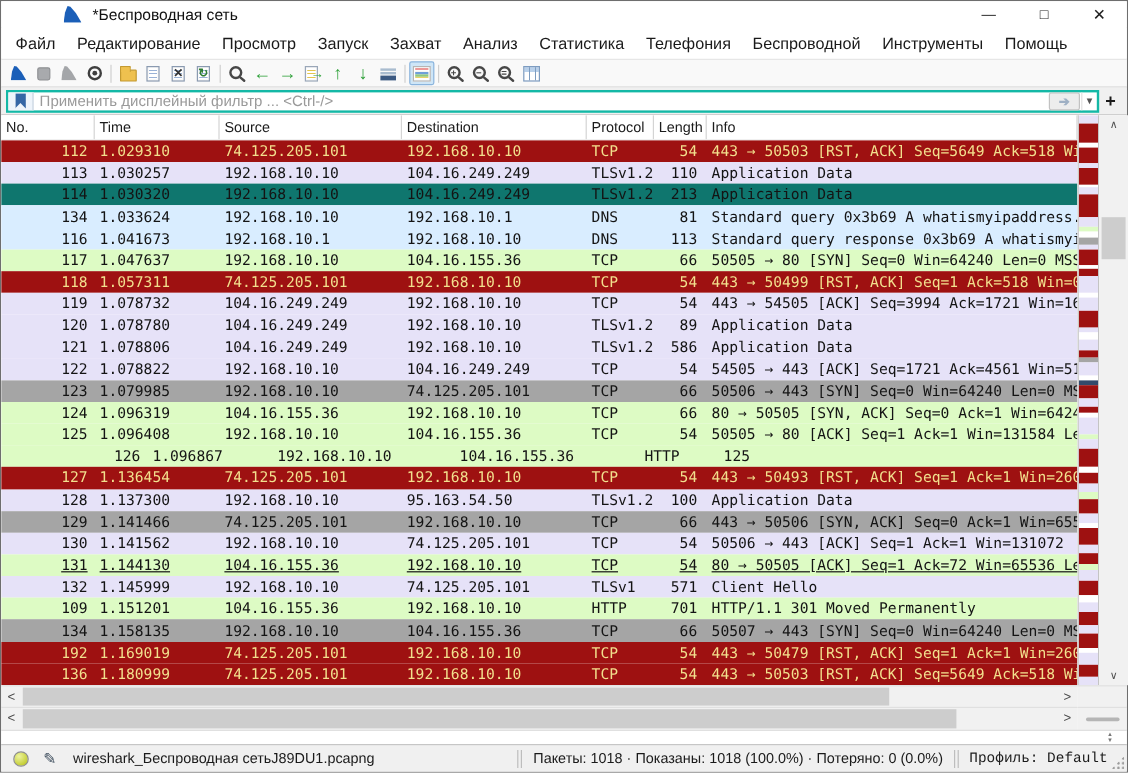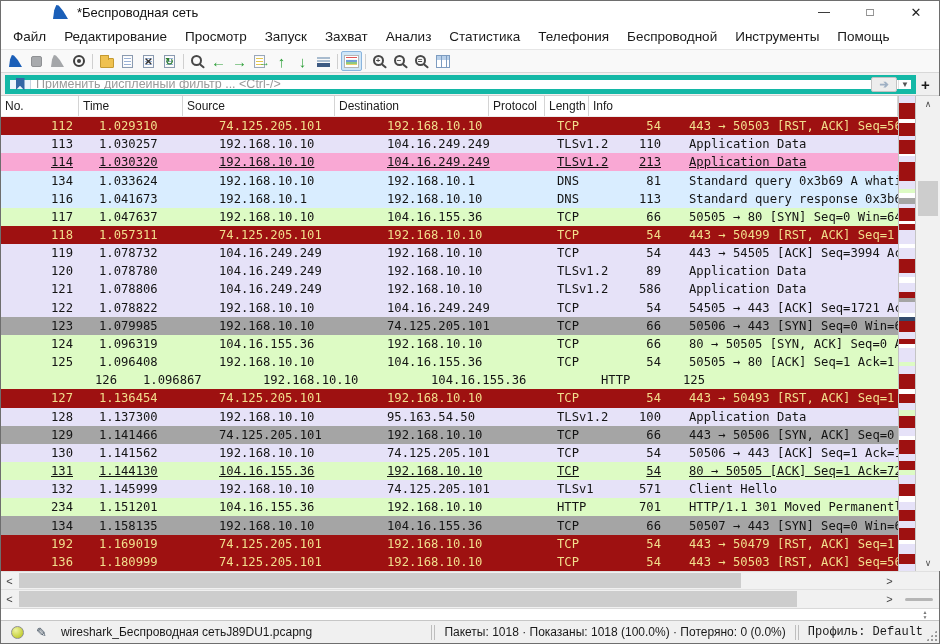--- a/index.html
+++ b/index.html
@@ -44,37 +44,37 @@
   .ascr i { display:block; height:2px; background:#a9bccf; }
   .ascr i:last-child { height:4px; background:#3c5a82; }
   .clrz { width:15px; height:13px; display:flex; flex-direction:column; justify-content:space-evenly; background:#fff; border:1px solid #b5b5b5; padding:1px; }
   .clrz i { display:block; height:1.5px; }
   .cols { width:14px; height:13px; border:1px solid #7d9cc0; background:
       linear-gradient(to right, transparent 0 4px, #7d9cc0 4px 5px, transparent 5px 9px, #7d9cc0 9px 10px, transparent 10px),
       linear-gradient(to bottom, #b8d0ea 0 4px, #fff 4px); }
 
   
   .filterbar { height:23px; background:#f0f0f0; display:flex; align-items:center; padding:2px 4px; border-bottom:1px solid #cfcfcf; flex:0 0 auto; }
-  .filter-box { flex:1; height:19px; background:#fff; border:5px solid #14b8a6; display:flex; align-items:center; }
+  .filter-box { flex:1; height:19px; background:#fff; border:2px solid #14b8a6; display:flex; align-items:center; }
   .bookmark-btn { width:21px; height:100%; background:#eef4fb; border-right:1px solid #c8d4e0; display:flex; align-items:center; justify-content:center; flex:0 0 auto; }
   .bookmark { width:9px; height:13px; background:#3566a5; clip-path:polygon(0 0,100% 0,100% 100%,50% 64%,0 100%); }
   .filter-input { flex:1; border:none; outline:none; font-size:12.5px; padding:0 5px; color:#333; font-family:"Liberation Sans",sans-serif; background:transparent; height:100%; }
   .filter-input::placeholder { color:#9a9a9a; }
   .apply-btn { width:26px; height:15px; background:#ededed; border:1px solid #c2c2c2; border-radius:2px; display:flex; align-items:center; justify-content:center; color:#9fb0c4; font-size:11px; font-weight:bold; margin-right:1px; flex:0 0 auto; }
   .caret-btn { width:13px; height:100%; display:flex; align-items:center; justify-content:center; font-size:8px; color:#555; border-left:1px solid #e0e0e0; flex:0 0 auto; }
   .add-btn { width:19px; text-align:center; font-size:15px; font-weight:bold; color:#1a1a1a; flex:0 0 auto; }
 
   
   .packet-pane { height:475px; display:flex; flex:0 0 auto; background:#fff; }
   .list-col { width:897px; display:flex; flex-direction:column; flex:0 0 auto; overflow:hidden; }
   .pgrid { display:grid; grid-template-columns:78px 104px 152px 154px 56px 44px 1fr; }
   .phdr { height:21px; background:#fff; border-bottom:1px solid #ededed; flex:0 0 auto; }
   .phdr .hcell { font-size:12px; color:#1b1b1b; padding:3px 4px; border-right:1px solid #d4d4d4; white-space:nowrap; overflow:hidden; }
   .rows { flex:1; display:flex; flex-direction:column; }
-  .prow { flex:1; align-items:center;gap:16px; }
+  .prow { flex:1; align-items:center; }
   .pcell { font-family:"DejaVu Sans Mono","Liberation Mono",monospace; font-size:12.2px; padding:0 4px; white-space:nowrap; overflow:hidden; }
   .c-no  { text-align:right; padding-right:6px; }
   .c-len { text-align:right; padding-right:8px; }
 
   .minimap { width:18px; height:100%; background:#fff; border-left:1px solid #c4c4c4; border-right:1px solid #c4c4c4; display:flex; flex-direction:column; overflow:hidden; flex:0 0 auto; }
   .stripe { width:100%; }
 
   .vscroll { width:24px; height:100%; background:#f1f1f1; position:relative; flex:0 0 auto; }
   .vs-arrow { position:absolute; left:0; right:0; height:16px; display:flex; align-items:center; justify-content:center; font-size:9px; color:#505050; }
   .vs-arrow.up { top:0; } .vs-arrow.down { bottom:0; }
@@ -262,21 +262,21 @@
           </div>
           <div class="prow pgrid" style="background: rgb(230, 226, 248); color: rgb(20, 20, 20);">
             <span class="pcell c-no">113</span>
             <span class="pcell c-time">1.030257</span>
             <span class="pcell c-src">192.168.10.10</span>
             <span class="pcell c-dst">104.16.249.249</span>
             <span class="pcell c-proto">TLSv1.2</span>
             <span class="pcell c-len">110</span>
             <span class="pcell c-info">Application Data</span>
           </div>
-          <div class="prow pgrid" style="background: #f9a8d4; color: rgb(20, 20, 20); text-decoration: underline;">
+          <div class="prow pgrid" style="background: #0f766e; color: rgb(20, 20, 20);">
             <span class="pcell c-no">114</span>
             <span class="pcell c-time">1.030320</span>
             <span class="pcell c-src">192.168.10.10</span>
             <span class="pcell c-dst">104.16.249.249</span>
             <span class="pcell c-proto">TLSv1.2</span>
             <span class="pcell c-len">213</span>
             <span class="pcell c-info">Application Data</span>
           </div>
           <div class="prow pgrid" style="background: rgb(217, 237, 255); color: rgb(20, 20, 20);">
             <span class="pcell c-no">134</span>
@@ -433,21 +433,21 @@
           <div class="prow pgrid" style="background: rgb(230, 226, 248); color: rgb(20, 20, 20);">
             <span class="pcell c-no">132</span>
             <span class="pcell c-time">1.145999</span>
             <span class="pcell c-src">192.168.10.10</span>
             <span class="pcell c-dst">74.125.205.101</span>
             <span class="pcell c-proto">TLSv1</span>
             <span class="pcell c-len">571</span>
             <span class="pcell c-info">Client Hello</span>
           </div>
           <div class="prow pgrid" style="background: rgb(221, 251, 196); color: rgb(20, 20, 20);">
-            <span class="pcell c-no">234</span>
+            <span class="pcell c-no">109</span>
             <span class="pcell c-time">1.151201</span>
             <span class="pcell c-src">104.16.155.36</span>
             <span class="pcell c-dst">192.168.10.10</span>
             <span class="pcell c-proto">HTTP</span>
             <span class="pcell c-len">701</span>
             <span class="pcell c-info">HTTP/1.1 301 Moved Permanently</span>
           </div>
           <div class="prow pgrid" style="background: rgb(165, 165, 165); color: rgb(20, 20, 20);">
             <span class="pcell c-no">134</span>
             <span class="pcell c-time">1.158135</span>

